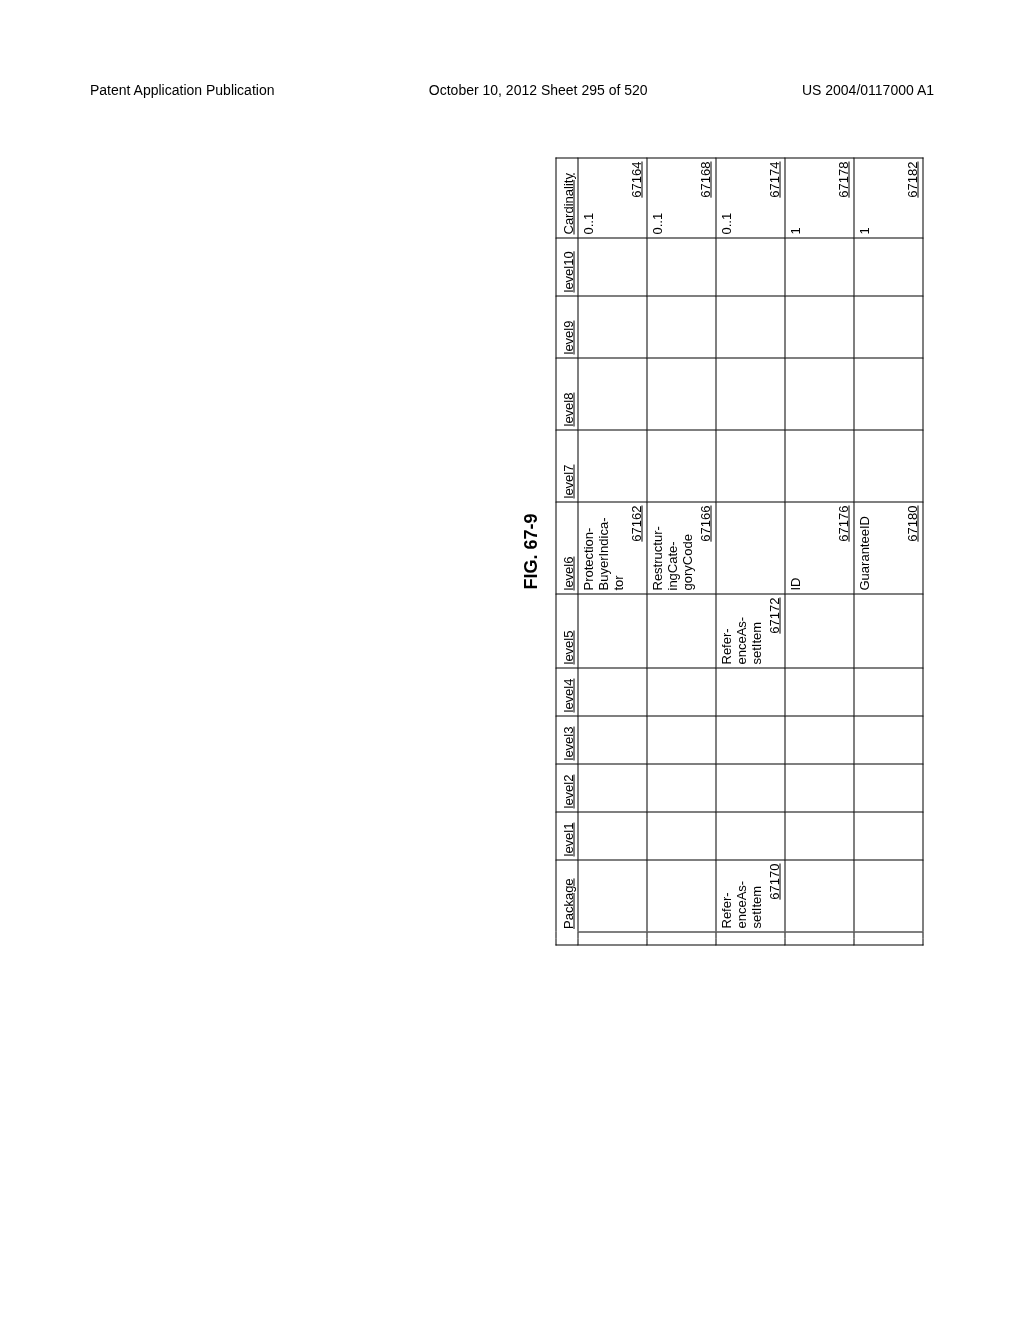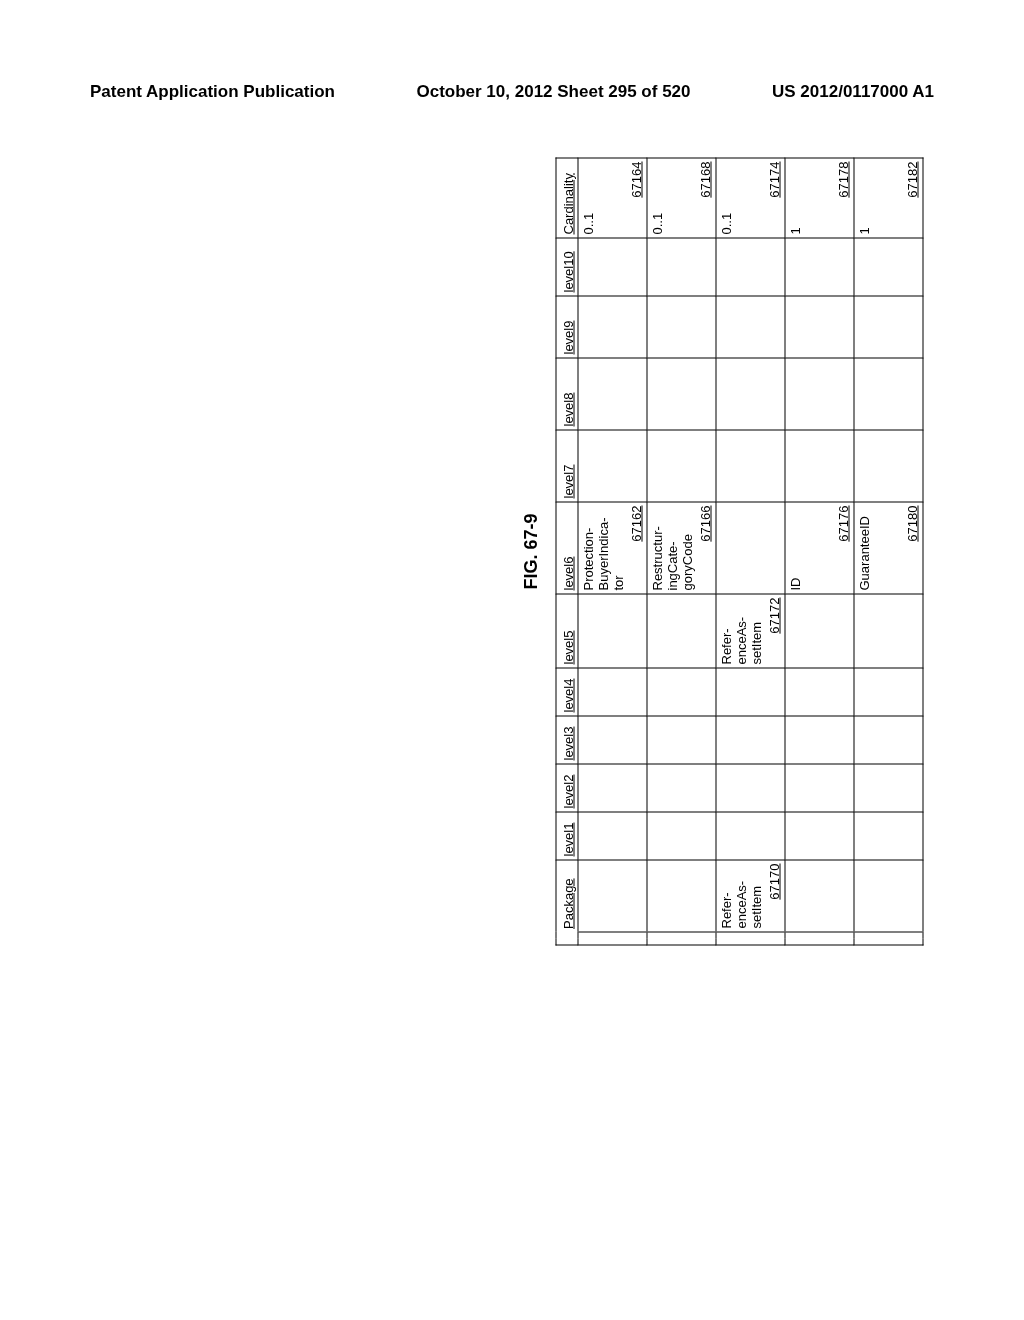--- a/index.html
+++ b/index.html
@@ -13,22 +13,22 @@
     position: relative;
   }
   .header {
     position: absolute;
     top: 82px;
     left: 0;
     width: 100%;
     padding: 0 90px;
     display: flex;
     justify-content: space-between;
-    font-size: 17px;
-    font-weight: bold;
+    font-size: 14px;
+    font-weight: normal;
   }
   .figure-wrap {
     position: absolute;
     top: 140px;
     left: 50%;
     transform: translateX(-50%) rotate(-90deg);
     transform-origin: center center;
     width: 1000px;
   }
   .fig-title {
@@ -80,21 +80,21 @@
     text-decoration: underline;
     font-size: 13px;
   }
 </style>
 </head>
 <body>
 
 <div class="header">
   <span>Patent Application Publication</span>
   <span>October 10, 2012  Sheet 295 of 520</span>
-  <span>US 2012/0117000 A1</span>
+  <span>US 2004/0117000 A1</span>
 </div>
 
 <div class="figure-wrap">
   <div class="fig-title">FIG. 67-9</div>
   <table>
     <thead>
       <tr>
         <th class="col-stub"></th>
         <th class="col-stub2"></th>
         <th class="col-pkg">Package</th>

